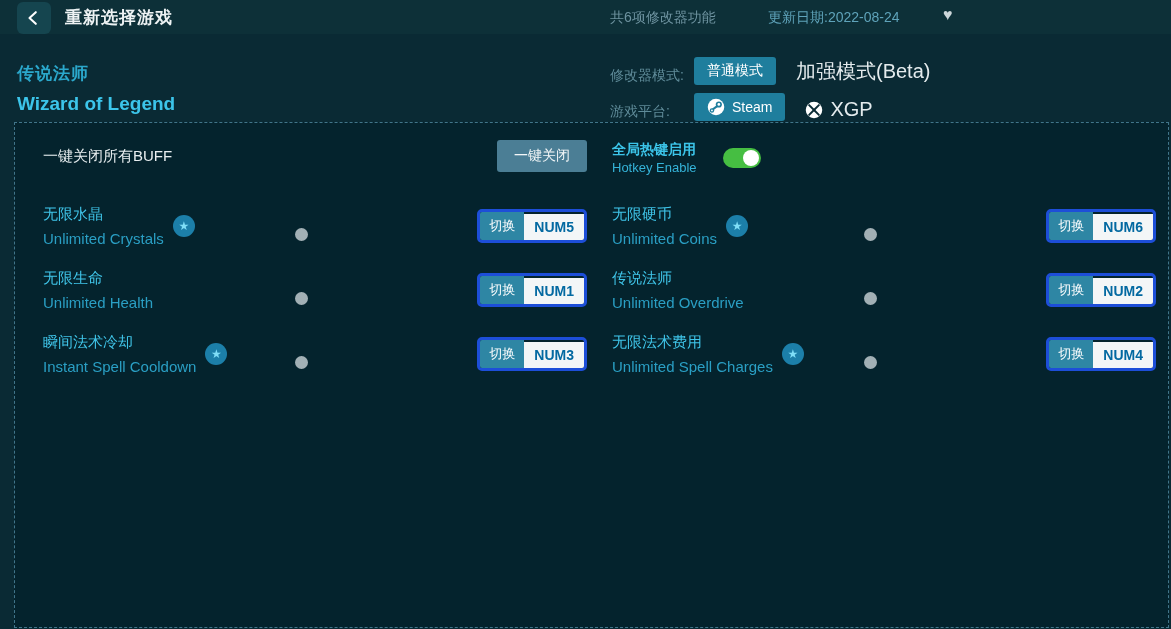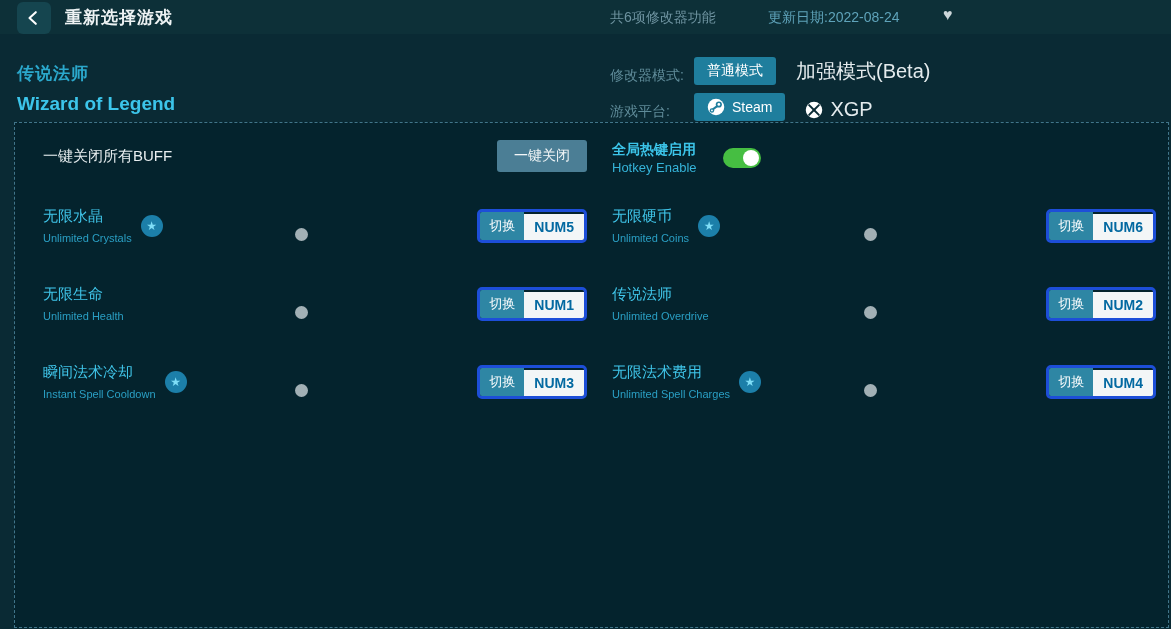--- a/index.html
+++ b/index.html
@@ -76,25 +76,25 @@
   .toggle.on .knob {
     position:absolute; right:2px; top:2px; width:16px; height:16px;
     background:#fff; border-radius:50%;
   }
   .toggle.off { width:32px; height:17px; background:#1d4150; }
   .toggle.off .knob {
     position:absolute; left:2px; top:2px; width:13px; height:13px;
     background:#a2b0b5; border-radius:50%;
   }
 
-  .features { margin-top:32px; row-gap:41px; }
+  .features { margin-top:32px; row-gap:27px; }
   .feature-row { position:relative; height:37px; }
   .f-name { position:absolute; left:0; top:0; display:flex; align-items:center; height:37px; }
   .f-cn { font-size:15px; color:#40c6ea; }
-  .f-en { font-size:11px; color:#2a9fc4; margin-top:6px; }
+  .f-en { font-size:15px; color:#2a9fc4; margin-top:6px; }
   .f-star {
     width:22px; height:22px; margin-left:9px; border-radius:50%;
     background:#1c7fa9; color:#7fdef7; font-size:12px;
     display:flex; align-items:center; justify-content:center; flex:0 0 auto;
   }
   .f-toggle-wrap { position:absolute; left:250px; top:50%; transform:translateY(-50%); }
   .f-hotkey {
     position:absolute; right:0; top:50%; transform:translateY(-50%);
     display:flex; align-items:flex-end;
     border:3px solid #1d4ed8; border-radius:5px; overflow:hidden; cursor:pointer;

